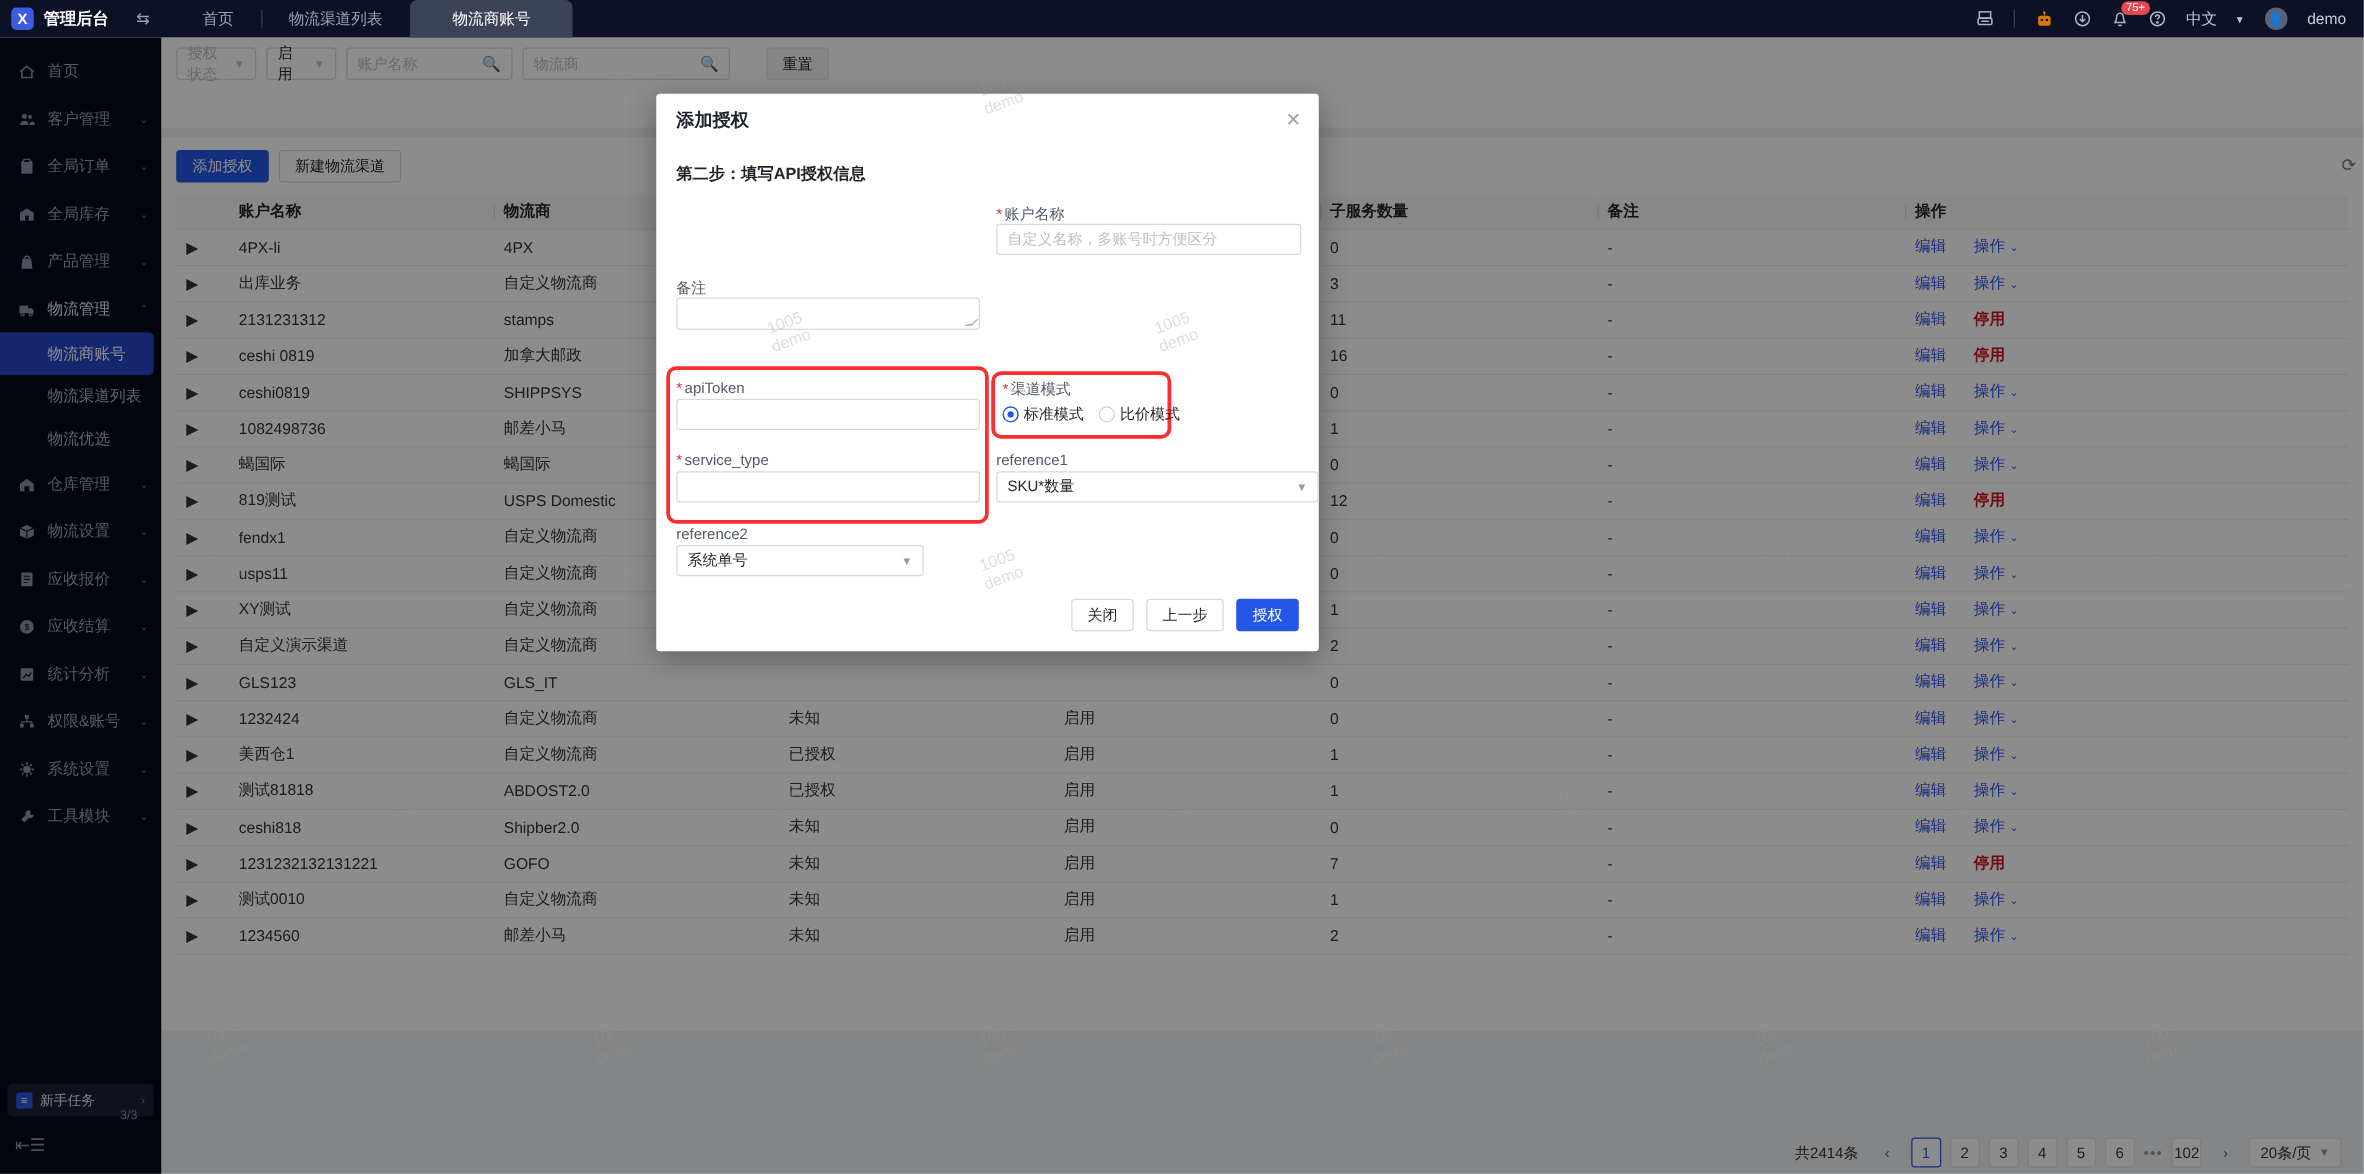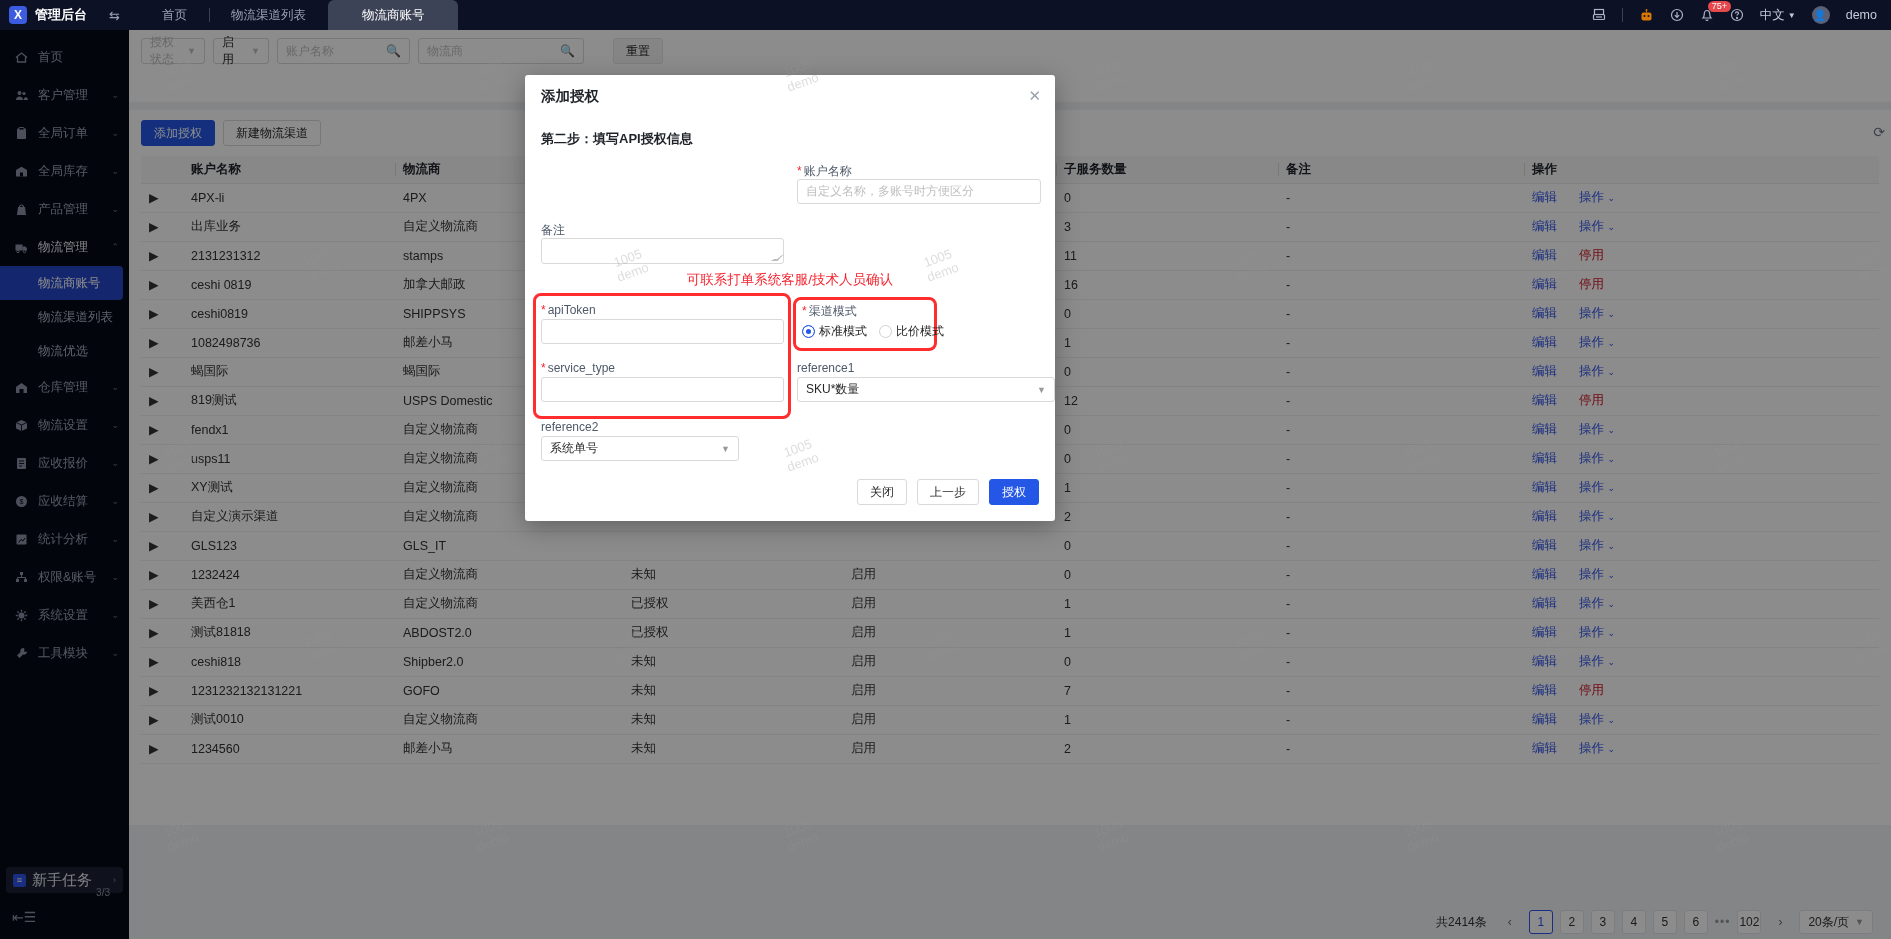--- a/index.html
+++ b/index.html
@@ -12,38 +12,38 @@
   .collapse-ic { color:#9aa0b5; font-size:13px; margin-left:22px; cursor:pointer; }
   .tabs { display:flex; align-items:flex-end; height:30px; margin-left:20px; }
   .tab { height:30px; display:flex; align-items:center; padding:0 22px; color:#9aa0b5; font-size:12.5px; position:relative; cursor:pointer; }
   .tab.sep::before { content:""; position:absolute; left:0; top:8px; height:14px; width:1px; background:#3a4054; }
   .tab.active { background:#3d4357; color:#fff; border-radius:6px 6px 0 0; padding:0 34px; }
   .tb-right { margin-left:auto; display:flex; align-items:center; gap:16px; padding-right:14px; }
   .tb-ic { color:#aeb4c6; font-size:13px; position:relative; cursor:pointer; line-height:1; }
   .tb-ic svg { display:block; }
   .tb-divider { width:1px; height:14px; background:#3a4054; }
   .badge { position:absolute; top:-7px; left:8px; background:#e5484d; color:#fff; font-size:9px; border-radius:8px; padding:1px 4px; white-space:nowrap; }
-  .lang { color:#c6cbd9; font-size:12.5px; display:flex; align-items:center; gap:3px; cursor:pointer; }
+  .lang { color:#c6cbd9; font-size:12.5px; display:flex; align-items:center; gap:14px; cursor:pointer; }
   .avatar { width:18px; height:18px; border-radius:50%; background:#5a6075; color:#d8dbe6; display:flex; align-items:center; justify-content:center; font-size:11px; }
   .uname { color:#c6cbd9; font-size:12.5px; }
 
   
   .sidebar { position:absolute; left:0; top:30px; width:129px; height:909px; background:#060a18; z-index:10; }
   .snav { padding-top:8px; }
   .sitem { display:flex; align-items:center; height:38px; padding:0 10px 0 14px; color:#9ba3b4; font-size:12.5px; cursor:pointer; }
   .sitem .sic { width:15px; height:15px; margin-right:9px; color:#8b93a7; flex:none; }
   .sitem .sic svg { display:block; }
   .sitem .chev { margin-left:auto; font-size:9px; color:#6d7487; }
   .sitem.open { color:#e8eaf0; }
   .sub { }
   .subitem { display:flex; align-items:center; height:34px; padding-left:38px; color:#aeb5c4; font-size:12.5px; cursor:pointer; }
   .subitem.active { background:#2648c9; color:#fff; border-radius:0 4px 4px 0; margin-right:6px; }
   .task-card { position:absolute; left:6px; bottom:46px; width:117px; height:26px; background:#1c2233; border-radius:4px; display:flex; align-items:center; padding:0 7px; cursor:pointer; }
   .task-ic { width:13px; height:13px; background:#2f54eb; border-radius:2px; color:#fff; font-size:9px; display:flex; align-items:center; justify-content:center; }
-  .task-label { color:#e3e6ee; font-size:15px; margin-left:6px; }
+  .task-label { color:#e3e6ee; font-size:11px; margin-left:6px; }
   .task-progress { margin-left:auto; color:#8b93a7; font-size:10px;margin-top:24px; }
   .task-arrow { color:#8b93a7; font-size:9px; margin-left:3px; }
   .collapse-bottom { position:absolute; left:12px; bottom:14px; color:#8b93a7; font-size:14px; cursor:pointer; }
 
   
   .main { position:absolute; left:129px; top:30px; width:1762px; height:909px; background:#f0f2f5; }
   .filter-card { position:absolute; left:0; top:0; width:1762px; height:72px; background:#fff; display:flex; align-items:flex-start; padding:8px 0 0 12px; gap:8px; }
   .sel, .inp { height:26px; border:1px solid #d9d9d9; border-radius:3px; background:#fff; display:flex; align-items:center; font-size:12px; color:#bfbfbf; padding:0 8px; }
   .sel { justify-content:space-between; }
   .sel .val { color:#262626; }
@@ -58,21 +58,21 @@
   .content-card { position:absolute; left:0; top:80px; width:1762px; height:715px; background:#fff; padding:10px 12px 0 12px; }
   .action-row { display:flex; gap:8px; align-items:center; }
   .refresh-ic { position:absolute; right:6px; top:14px; color:#6b7385; font-size:14px; cursor:pointer; }
 
   table.grid { width:100%; border-collapse:collapse; margin-top:10px; table-layout:fixed; }
   .grid th { background:#f7f8fa; font-size:12.5px; color:#1f2329; text-align:left; font-weight:bold; height:27px; padding:0 8px; border-bottom:1px solid #ececec; position:relative; }
   .grid th .hsep { position:absolute; left:0; top:7px; height:13px; width:1px; background:#dcdcdc; }
   .grid td { height:29px; font-size:12.5px; color:#333; padding:0 8px; border-bottom:1px solid #efefef; white-space:nowrap; overflow:hidden; }
   .caret { color:#8c8c8c; font-size:9px; padding-left:12px; cursor:pointer; }
   .oplink { color:#2f54eb; cursor:pointer; }
-  .oplink.red { color:#cf1322; }
+  .oplink.red { color:#cf1322;font-weight:bold; }
   .opchev { color:#2f54eb; font-size:9px; }
   .opsgap { display:inline-block; width:22px; }
 
   .pagination { position:absolute; left:0; top:800px; width:1762px; display:flex; align-items:center; justify-content:flex-end; gap:7px; padding-right:18px; font-size:12px; color:#333; }
   .pg-total { margin-right:4px; }
   .pg-btn { min-width:24px; height:24px; border-radius:3px; background:#fff; border:1px solid #e3e4e8; display:flex; align-items:center; justify-content:center; cursor:pointer; color:#333; }
   .pg-btn.nav { border:none; background:transparent; color:#666; }
   .pg-btn.active { border-color:#2f54eb; color:#2f54eb; }
   .pg-ell { color:#999; letter-spacing:1px; }
   .pg-size { height:24px; border:1px solid #e3e4e8; background:#fff; border-radius:3px; display:flex; align-items:center; gap:6px; padding:0 8px; cursor:pointer; }
@@ -626,21 +626,20 @@
 
 
   <div class="m-label req fld-acct-label">账户名称</div>
   <div class="m-input fld-acct-input">自定义名称，多账号时方便区分</div>
 
   <div class="m-label fld-remark-label">备注</div>
   <div class="fld-remark-box">
       <span class="resize-corner"></span>
     </div>
 
-  <div class="m-notice">可联系打单系统客服/技术人员确认</div>
 
   <div class="redbox-left"></div>
   <div class="m-label req fld-token-label">apiToken</div>
   <div class="m-input fld-token-input"></div>
   <div class="m-label req fld-service-label">service_type</div>
   <div class="m-input fld-service-input"></div>
 
   <div class="redbox-right"></div>
   <div class="m-label req fld-mode-label">渠道模式</div>
   <div class="radios">

